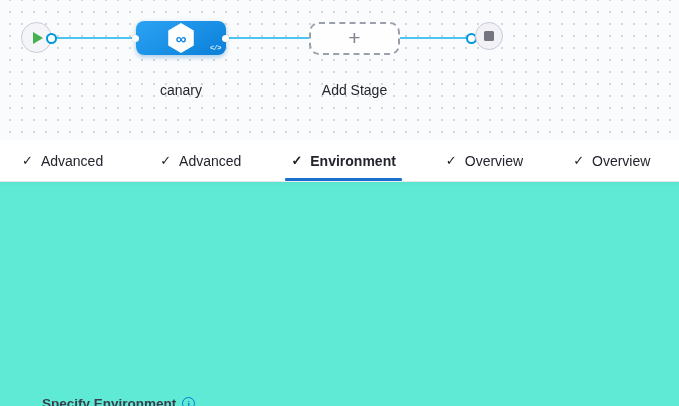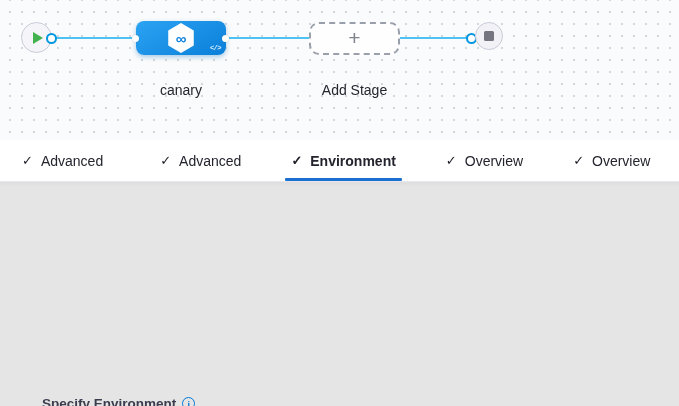--- a/index.html
+++ b/index.html
@@ -83,21 +83,21 @@
   .tab:first-child { margin-right:45px; }
   .tab .check { font-size:13px; color:#1d1f26; }
   .tab.active { font-weight:bold; }
   .tab.active::after {
     content:""; position:absolute; left:0; right:0; bottom:0; height:3px;
     background:#1a6fd0; border-radius:1px;
   }
 
   
   .content {
-    position:absolute; left:0; top:182px; width:679px; height:224px; background:#e5e5e5;
+    position:absolute; left:0; top:182px; width:679px; height:224px; background:#5eead4;
     box-shadow:inset 0 6px 6px -6px rgba(0,0,0,.07);
   }
   .form-label-row {
     position:absolute; left:42px; top:214px; display:flex; align-items:center; gap:6px;
   }
   .form-label { font-size:13.5px; font-weight:bold; color:#3a3d4d; }
   .info-icon {
     width:13px; height:13px; border-radius:50%; border:1.3px solid #0278d5; color:#0278d5;
     font-size:9px; font-weight:bold; display:flex; align-items:center; justify-content:center;
     font-family:"Liberation Serif", serif; cursor:pointer;

